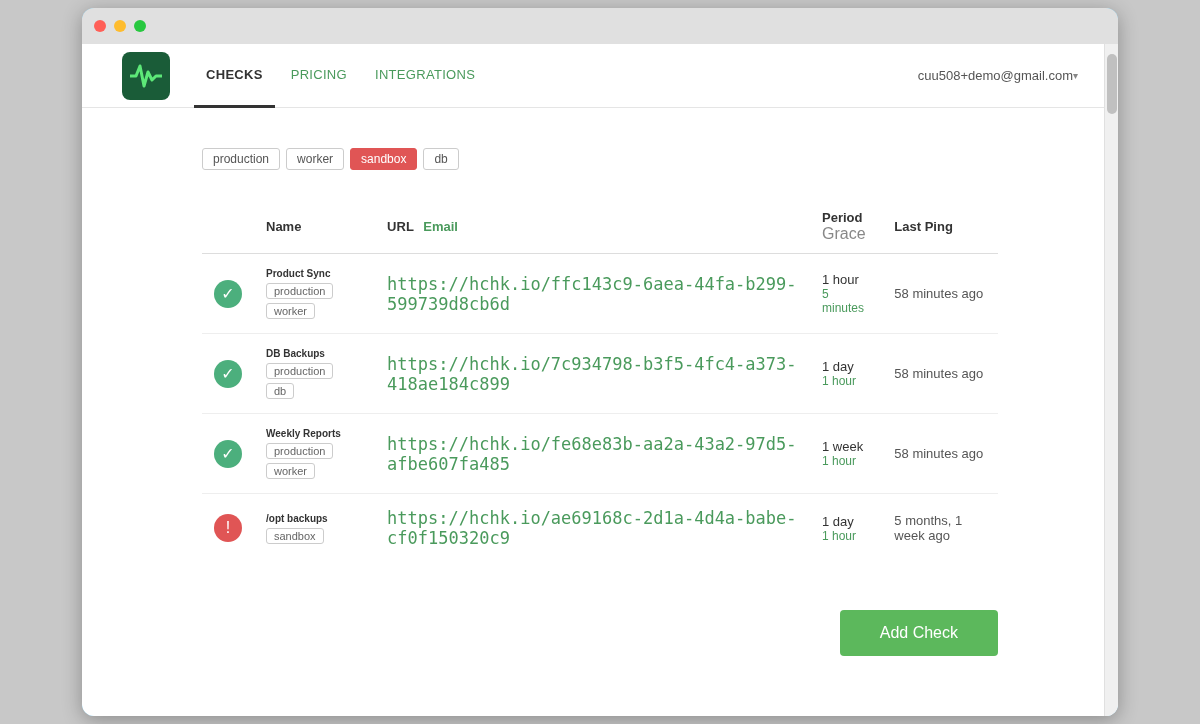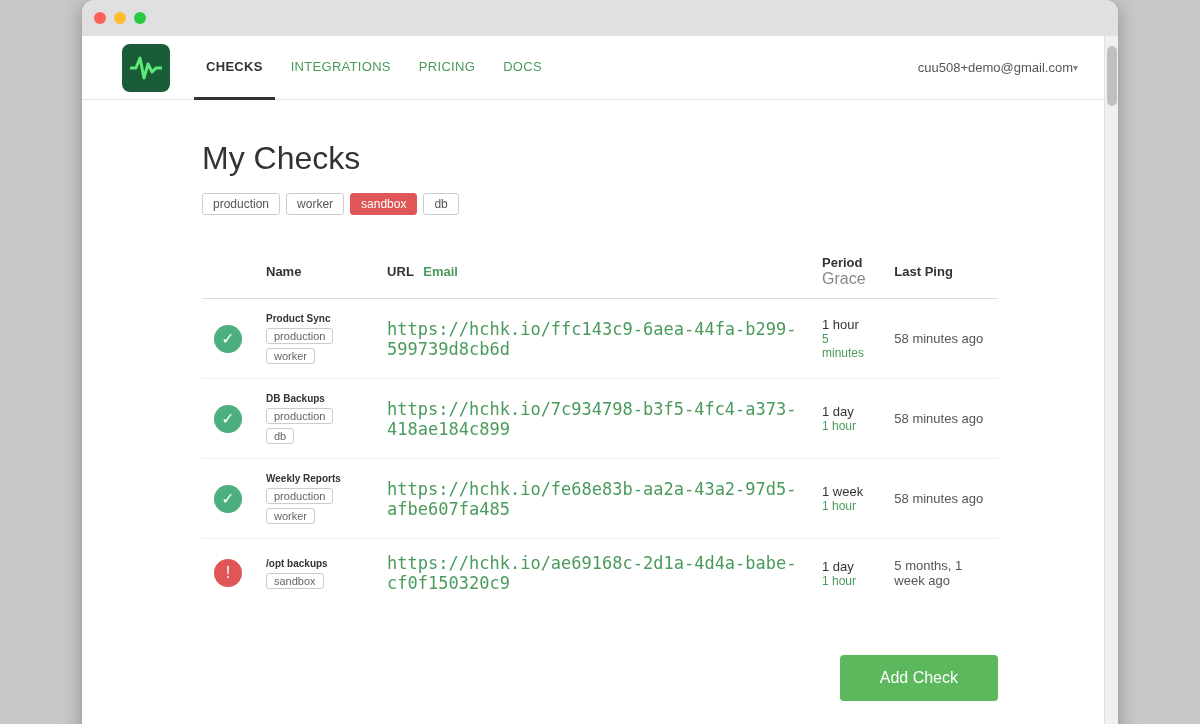--- a/index.html
+++ b/index.html
@@ -259,32 +259,30 @@
   <div class="outer-wrapper" style="background:#fff; position:relative;">
 
     <nav class="nav">
       <div class="logo">
         <svg viewBox="0 0 32 28" fill="none" xmlns="http://www.w3.org/2000/svg">
           <polyline points="0,14 6,14 10,4 14,24 18,10 22,18 26,14 32,14" stroke="#5de878" stroke-width="3" fill="none" stroke-linecap="round" stroke-linejoin="round"></polyline>
         </svg>
       </div>
       <div class="nav-links">
         <a class="nav-link active">CHECKS</a>
+        <a class="nav-link green">PRICING</a>
         <a class="nav-link green">INTEGRATIONS</a>
-        <a class="nav-link green">PRICING</a>
-        <a class="nav-link green">DOCS</a>
       </div>
       <div class="nav-user">
         <span>cuu508+demo@gmail.com</span>
         <span class="caret">▾</span>
       </div>
     </nav>
 
     <div class="main">
-      <h1 class="page-title">My Checks</h1>
 
       <div class="tags-bar">
         <span class="tag">production</span>
         <span class="tag">worker</span>
         <span class="tag active-tag">sandbox</span>
         <span class="tag">db</span>
       </div>
 
       <table class="checks-table">
         <thead>

